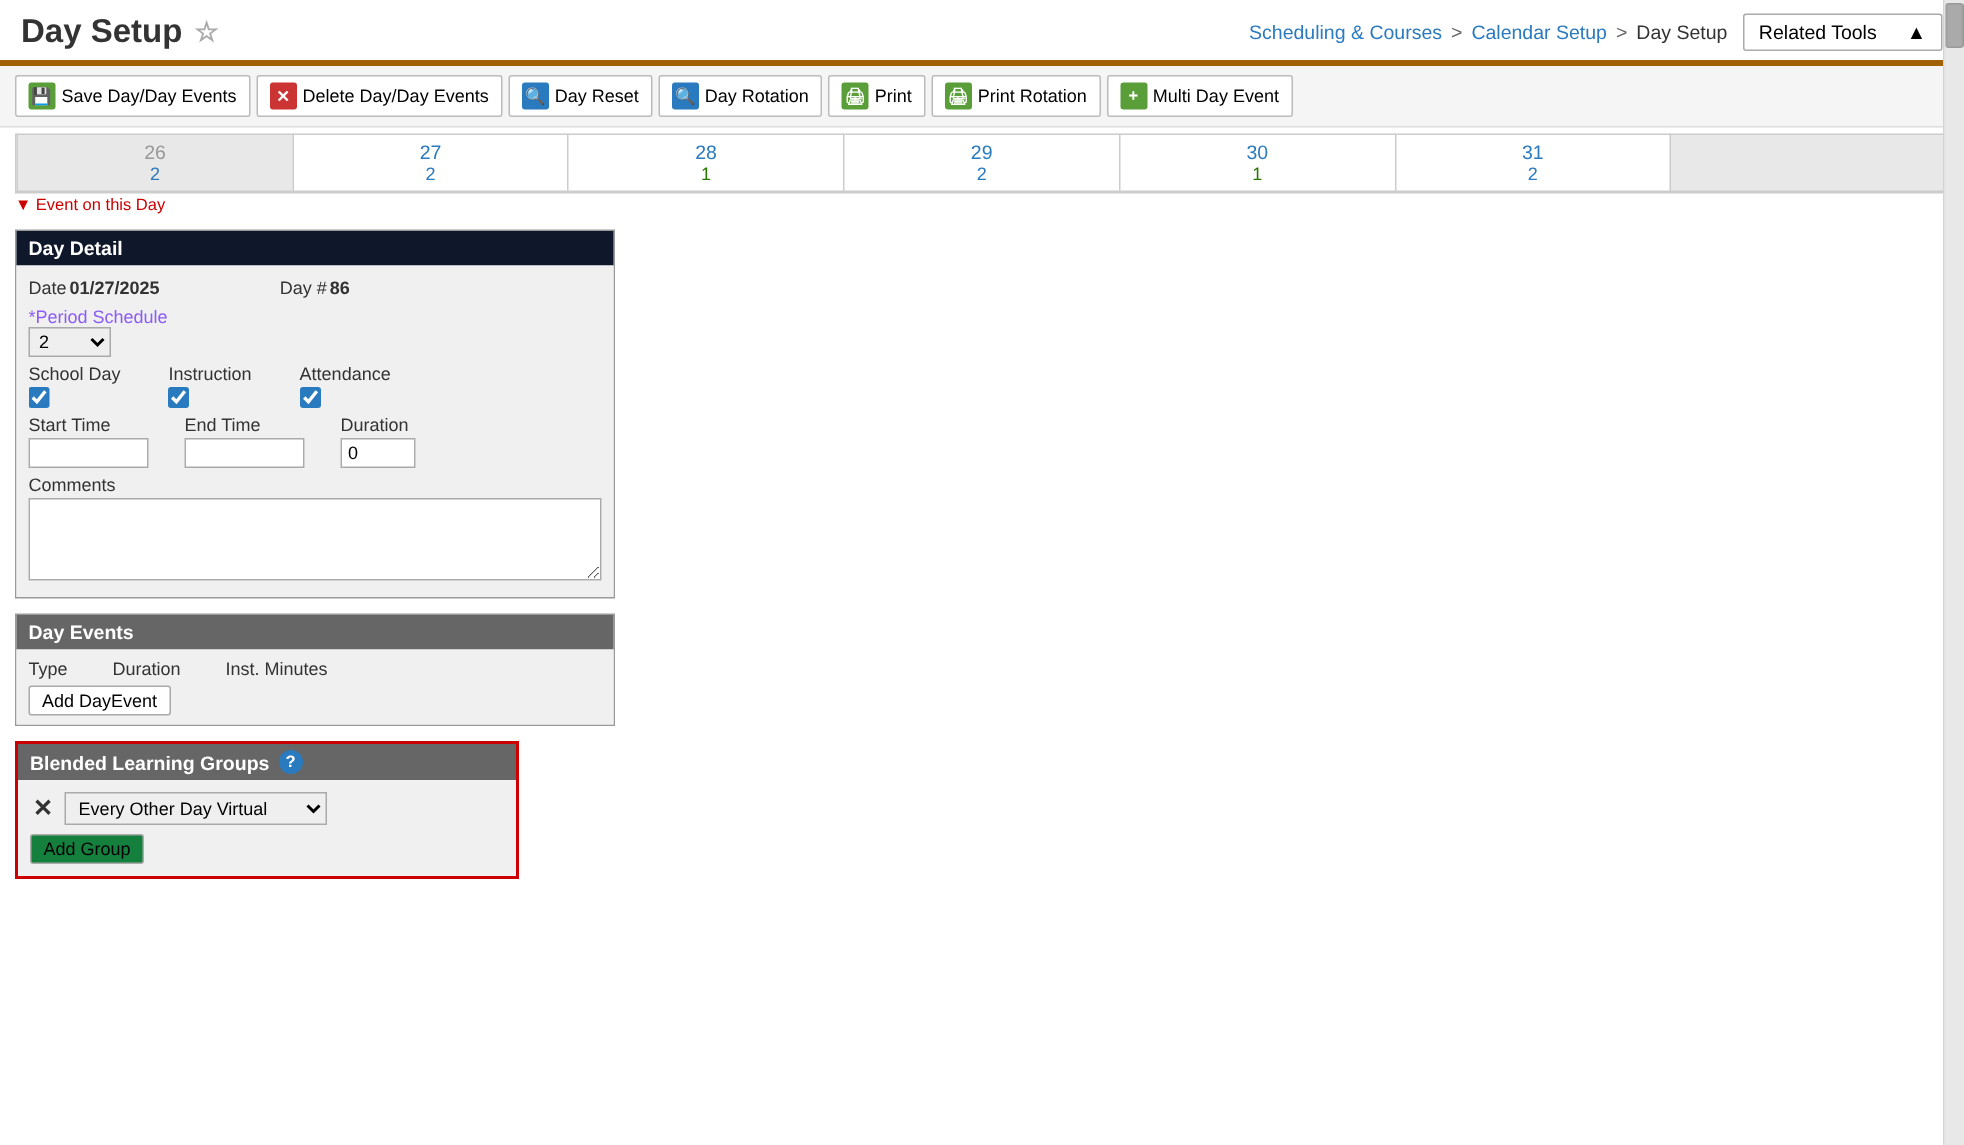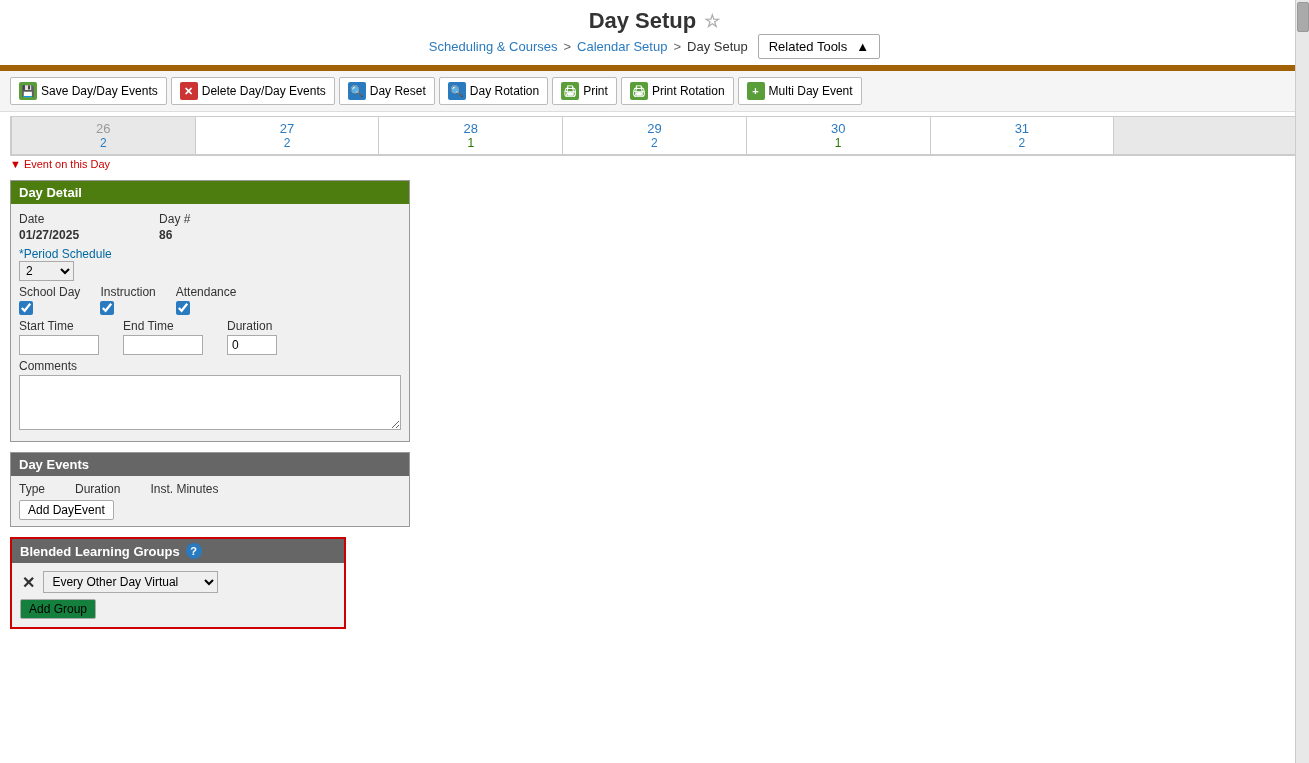--- a/index.html
+++ b/index.html
@@ -4,22 +4,21 @@
   <style>
     * { box-sizing: border-box; margin: 0; padding: 0; }
     body { font-family: Arial, sans-serif; font-size: 13px; background: #fff; color: #333; overflow-x: hidden; }
 
     
     .page-header {
       display: flex;
       align-items: center;
       justify-content: space-between;
       padding: 8px 14px 6px 14px;
-      border-bottom: 6px solid #a16207;
-      flex-direction: column;
+      border-bottom: 4px solid #a16207;
     }
     .page-title {
       font-size: 22px;
       font-weight: bold;
       color: #333;
       display: flex;
       align-items: center;
       gap: 8px;
     }
     .star-icon { color: #aaa; font-size: 18px; cursor: pointer; }
@@ -33,21 +32,21 @@
     .breadcrumb .separator { color: #666; }
     .breadcrumb .current { color: #333; }
     .related-tools-btn {
       background: #fff;
       border: 1px solid #aaa;
       padding: 4px 10px;
       cursor: pointer;
       font-size: 13px;
       display: flex;
       align-items: flex-start;
-      gap: 9px;
+      gap: 20px;
       border-radius: 2px;
     }
 
     
     .toolbar {
       display: flex;
       align-items: center;
       gap: 4px;
       padding: 6px 10px;
       background: #f5f5f5;
@@ -108,42 +107,42 @@
     
     .main-content { padding: 0 10px 10px 10px; }
 
     
     .panel {
       border: 1px solid #999;
       margin-top: 10px;
       width: 400px;
     }
     .panel-header {
-      background: #4d7c0f;
+      background: #0f172a;
       color: #fff;
       padding: 4px 8px;
       font-size: 13px;
       font-weight: bold;
     }
     .panel-body { padding: 8px; background: #f0f0f0; }
 
     .form-row { display: flex; gap: 20px; margin-bottom: 4px; }
-    .form-group { display: flex; flex-direction: column; gap: 2px; }
+    .form-group { display: flex; flex-direction: row; gap: 2px; }
     .form-label { font-size: 12px; color: #333; }
     .form-value { font-size: 12px; font-weight: bold; }
-    .required-label { color: #0369a1; font-size: 12px; }
+    .required-label { color: #8b5cf6; font-size: 12px; }
 
     select.small-select {
       width: 55px;
       font-size: 12px;
       padding: 1px 2px;
       border: 1px solid #aaa;
     }
 
-    .checkbox-row { display: flex; gap: 20px; margin: 4px 0; align-items: center; }
+    .checkbox-row { display: flex; gap: 32px; margin: 4px 0; align-items: center; }
     .checkbox-group { display: flex; flex-direction: column; gap: 2px; }
     .checkbox-label { font-size: 12px; }
     input[type="checkbox"] { width: 14px; height: 14px; accent-color: #2a7abf; }
 
     .time-row { display: flex; gap: 24px; margin: 4px 0; align-items: flex-end; }
     .time-group { display: flex; flex-direction: column; gap: 2px; }
     input.time-input {
       width: 80px;
       font-size: 12px;
       padding: 2px 4px;

